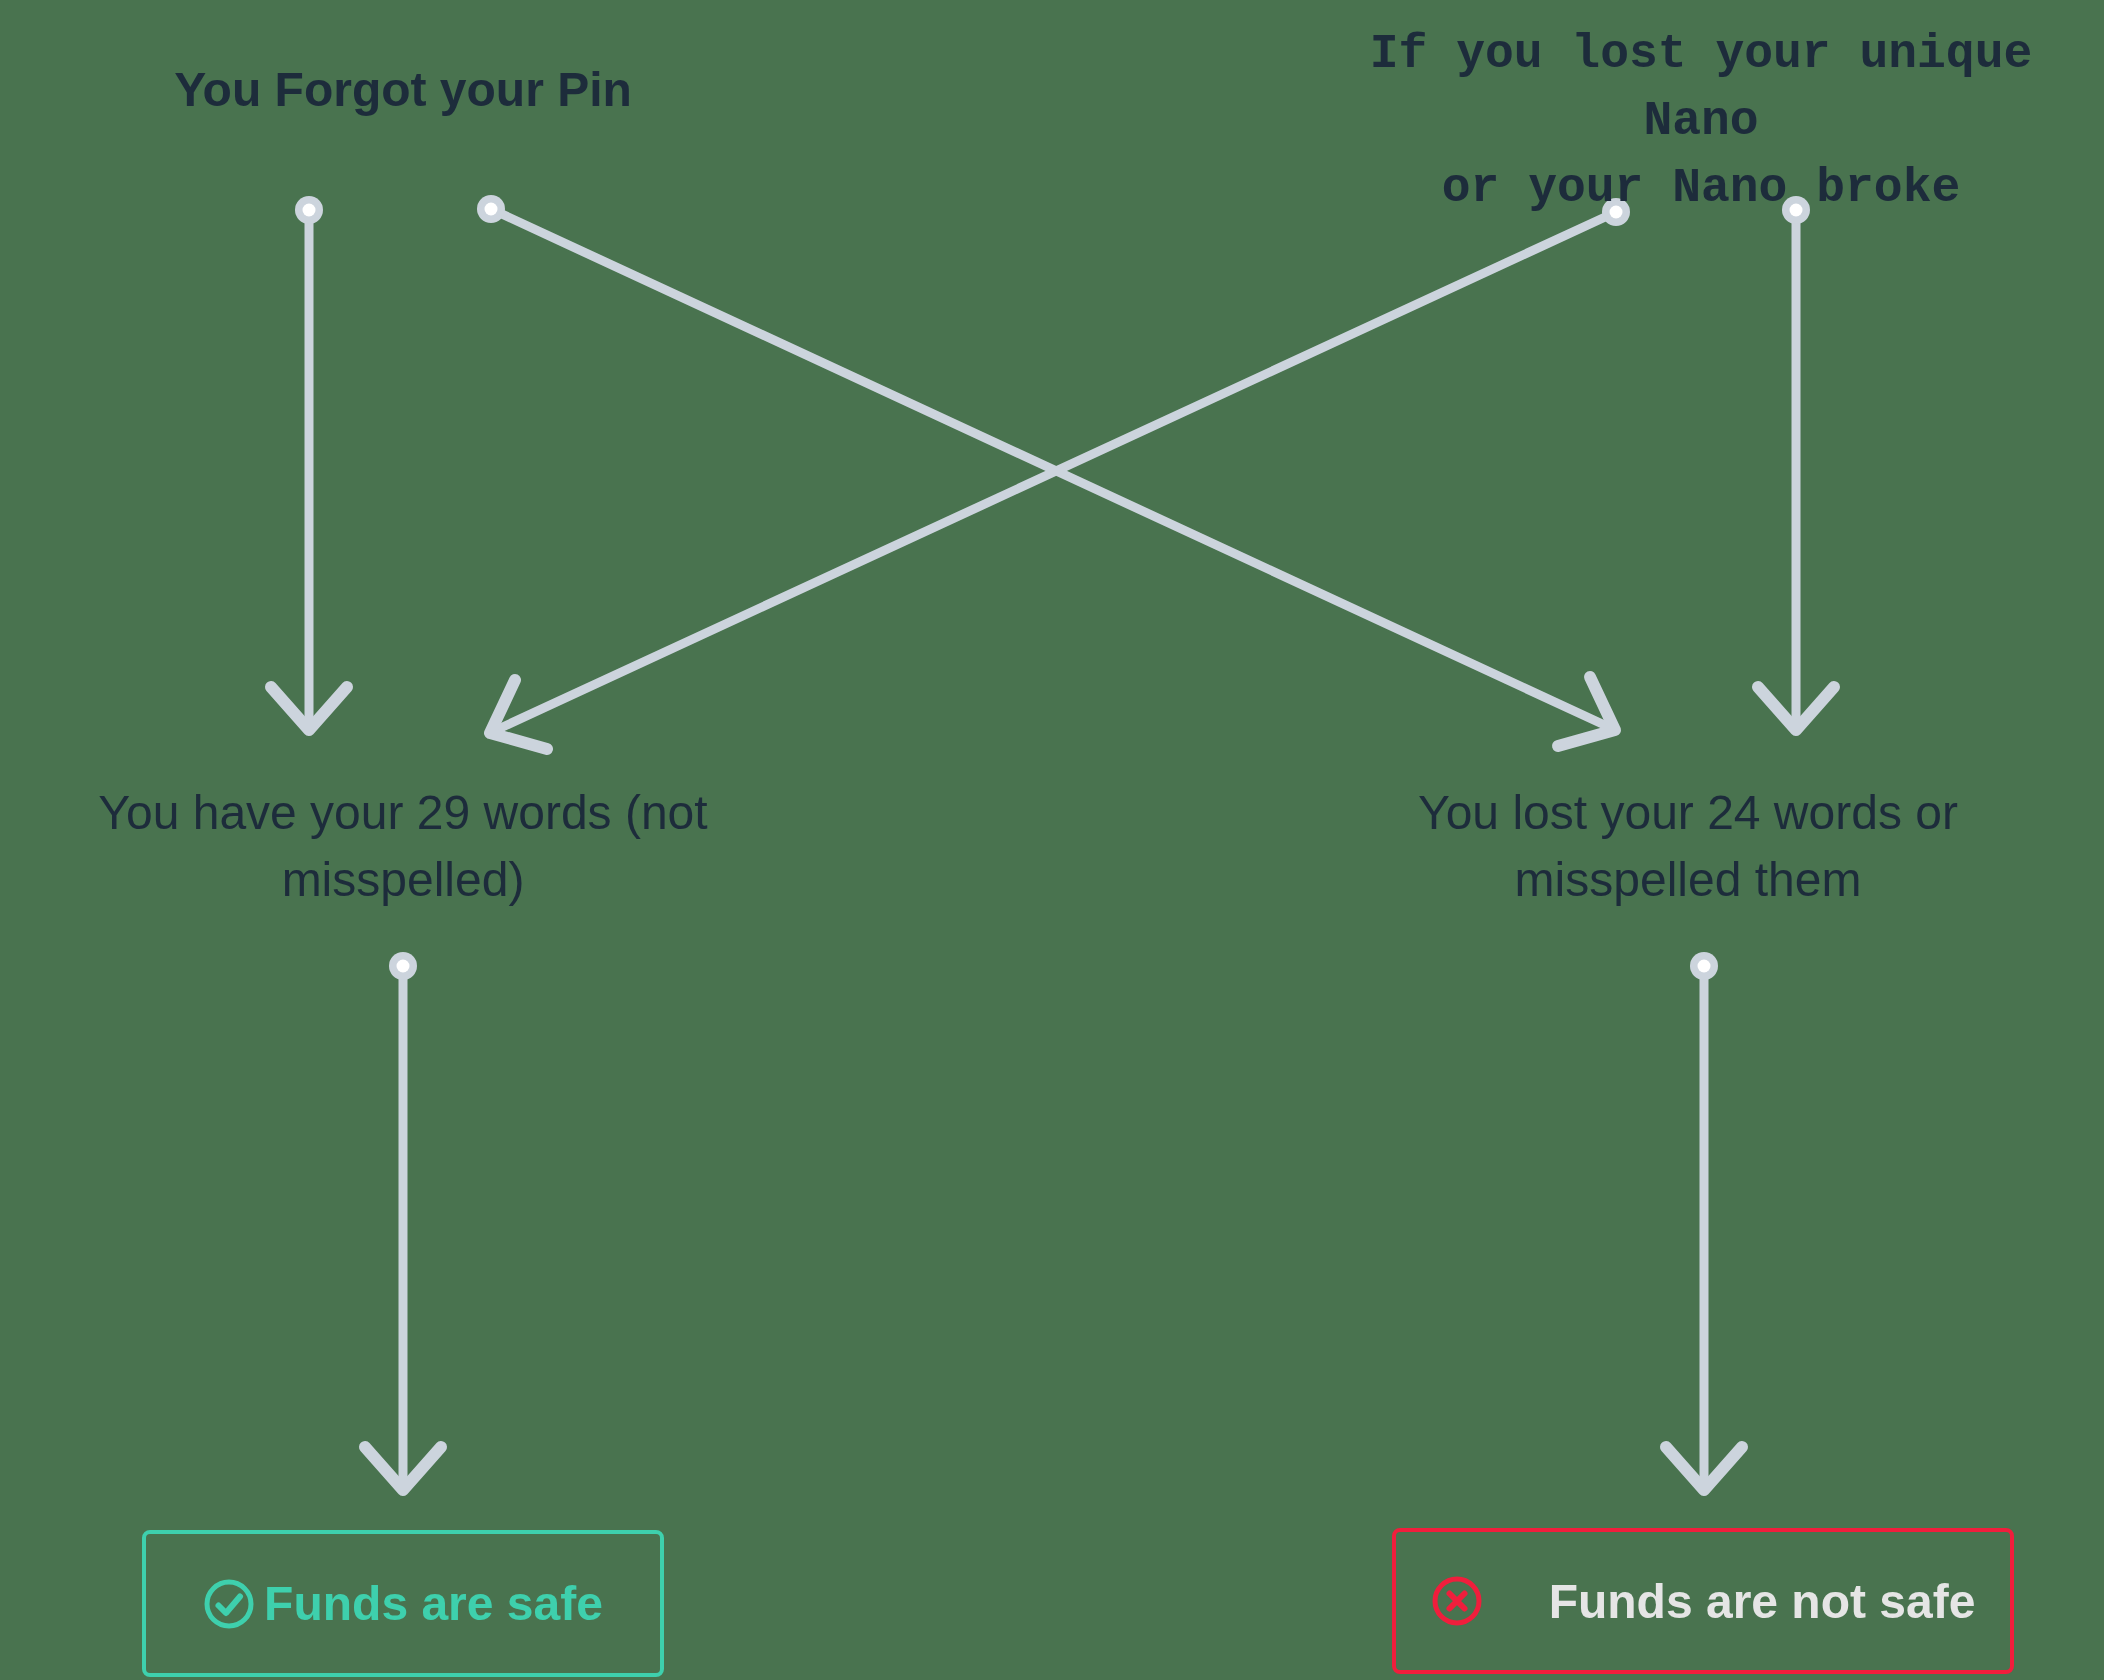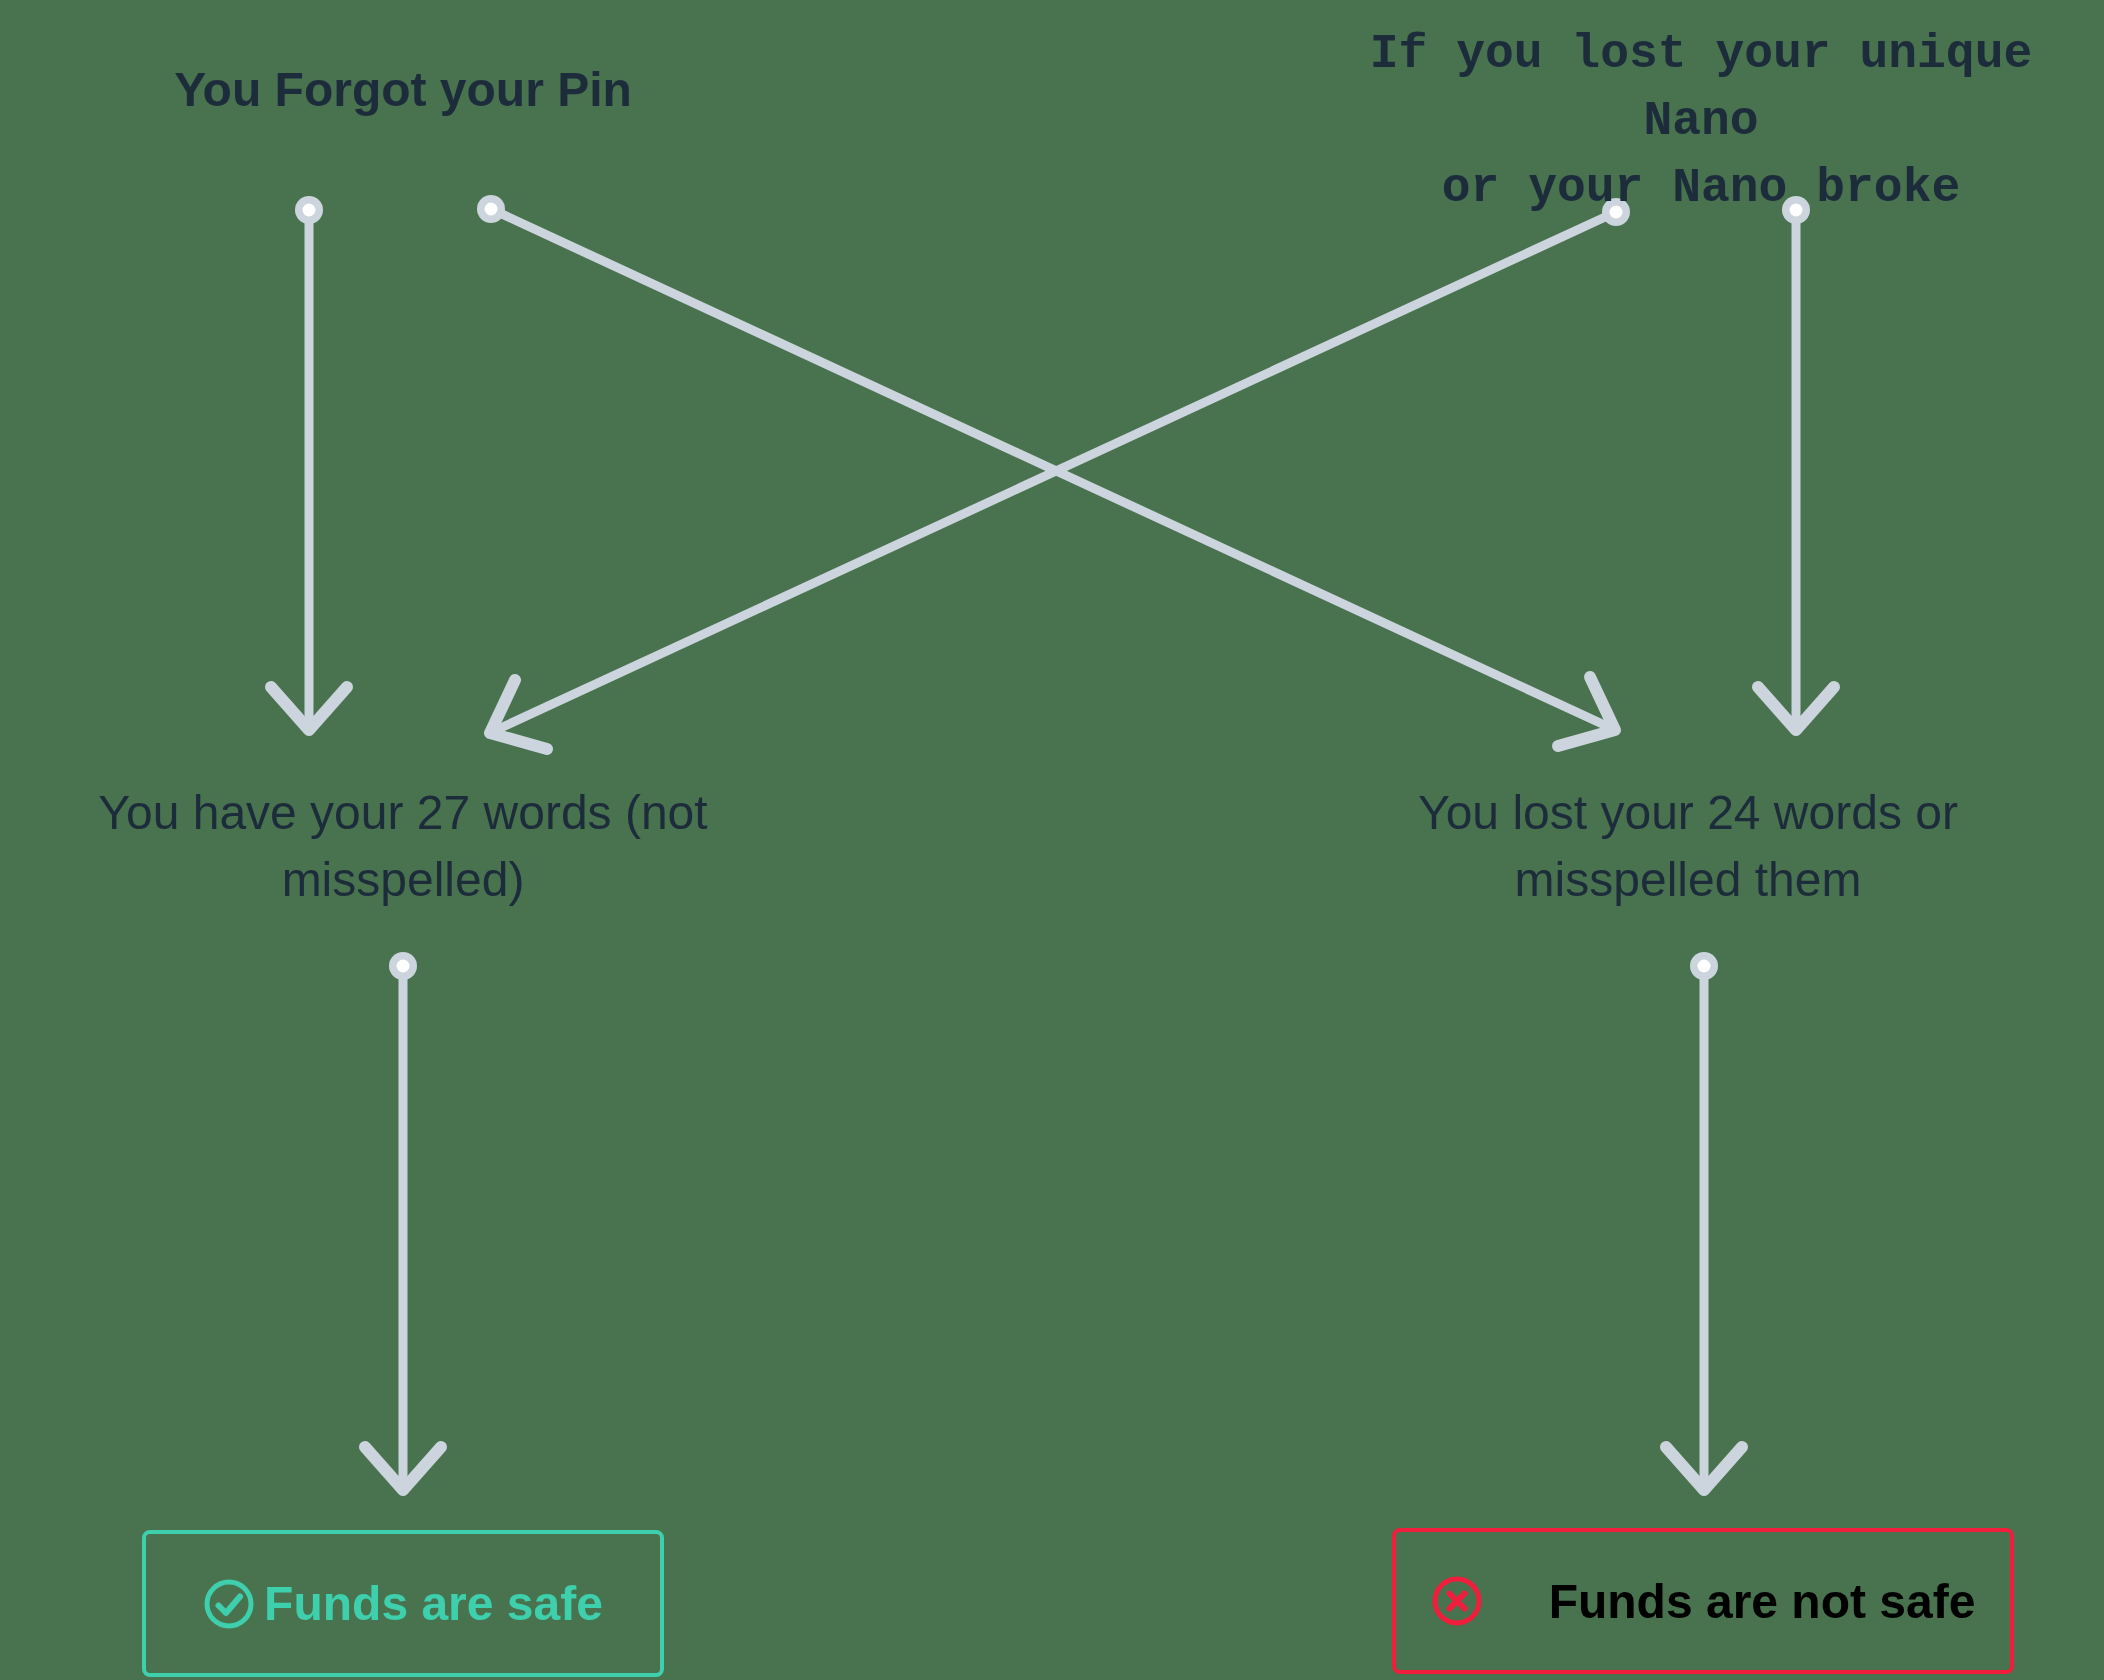--- a/index.html
+++ b/index.html
@@ -56,21 +56,21 @@
   }
   .outcome-box.not-safe {
     border: 4px solid #f01e3c;
   }
   .outcome-label {
     font-size: 48px;
     font-weight: 600;
     white-space: nowrap;
   }
   .outcome-box.safe .outcome-label { color: #3ed0ad; }
-  .outcome-box.not-safe .outcome-label { color: #000000; margin-left: 44px; }
+  .outcome-box.not-safe .outcome-label { color: #e5e5e5; margin-left: 44px; }
   .outcome-icon {
     width: 52px;
     height: 52px;
     flex: 0 0 auto;
     display: block;
   }
 </style>
 </head>
 <body>
 
@@ -141,21 +141,21 @@
   <div class="node-text title" style="left:53px; top:56px; width:700px;">
     <div>You Forgot your Pin</div>
   </div>
 
   <div class="node-text title" style="left:1321px; top:21px; width:760px;font-family:Liberation Mono, monospace;">
     <div>If you lost your unique Nano</div>
     <div>or your Nano broke</div>
   </div>
 
   <div class="node-text condition" style="left:23px; top:779px; width:760px;">
-    <div>You have your 27 words (not</div>
+    <div>You have your 29 words (not</div>
     <div>misspelled)</div>
   </div>
 
   <div class="node-text condition" style="left:1308px; top:779px; width:760px;">
     <div>You lost your 24 words or</div>
     <div>misspelled them</div>
   </div>
 
   <div class="outcome-box safe" style="left:142px; top:1530px; width:522px; height:147px;">
     <svg class="outcome-icon" viewBox="0 0 52 52" xmlns="http://www.w3.org/2000/svg" fill="none">

